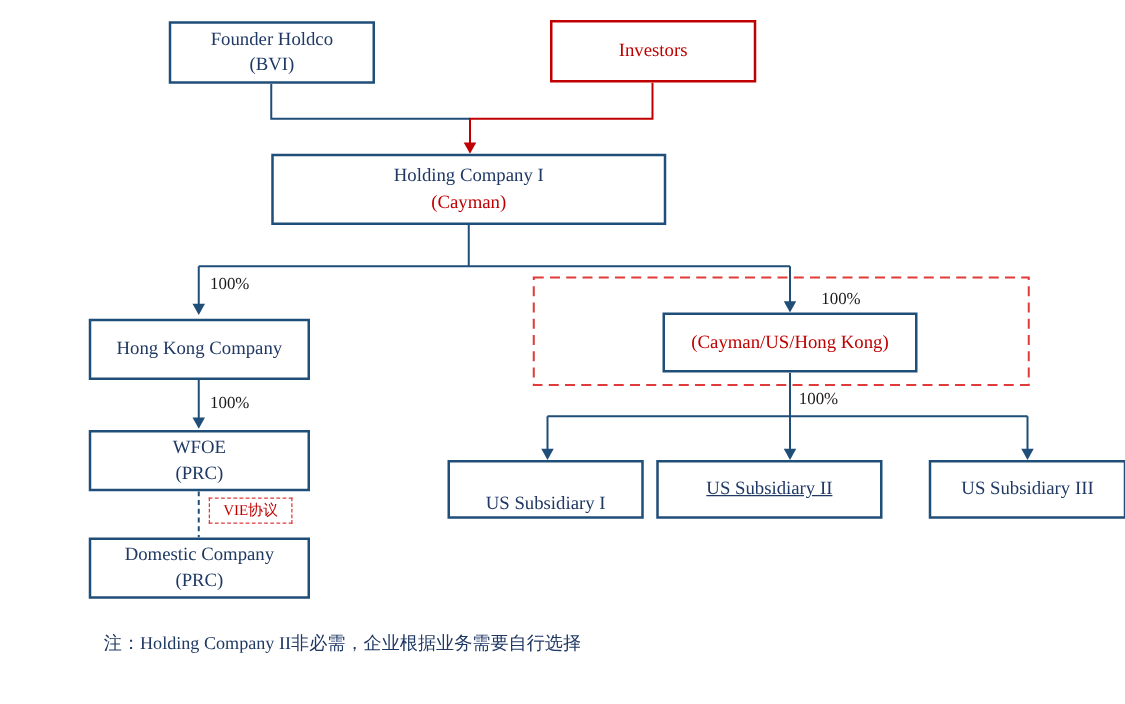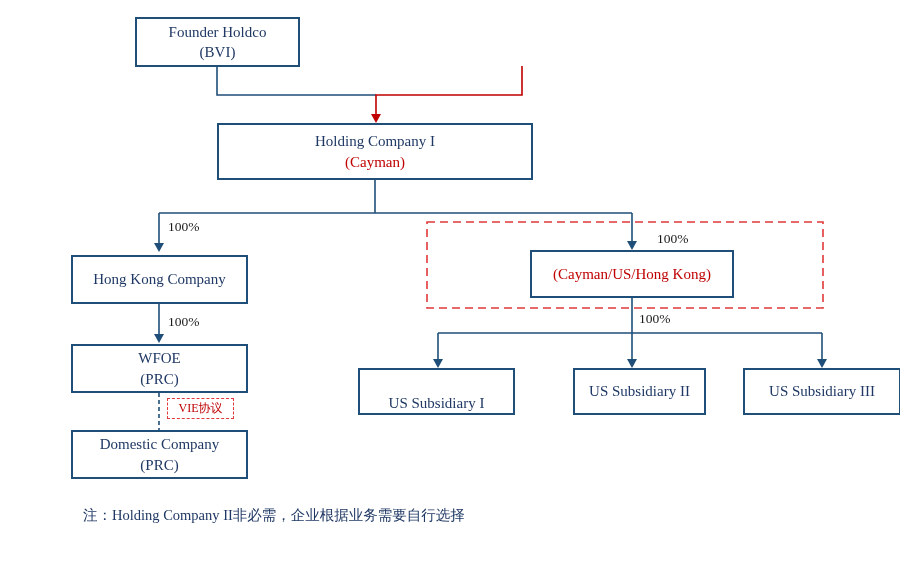--- a/index.html
+++ b/index.html
@@ -35,21 +35,21 @@
     font-size:14.5px;line-height:23px;}
   
   .b-founder{left:100px;top:17px;width:165px;height:50px;}
   .b-investors{left:405px;top:16px;width:165px;height:50px;}
   .b-hc1{left:182px;top:123px;width:316px;height:57px;}
   .b-hk{left:36px;top:255px;width:177px;height:49px;}
   .b-wfoe{left:36px;top:344px;width:177px;height:49px;}
   .b-domestic{left:36px;top:430px;width:177px;height:49px;}
   .b-hc2{left:495px;top:250px;width:204px;height:48px;}
   .b-us1{left:323px;top:368px;width:157px;height:47px;justify-content:flex-end;}
-  .b-us2{left:538px;top:368px;width:133px;height:47px;}
+  .b-us2{left:490px;top:368px;width:181px;height:47px;text-decoration:underline;}
   .b-us3{left:708px;top:368px;width:158px;height:47px;}
   .p-left{left:133px;top:219px;}
   .p-hkwfoe{left:133px;top:314px;}
   .p-right{left:622px;top:231px;}
   .p-subs{left:604px;top:311px;}
 </style>
 </head>
 <body>
 
 <div class="canvas">
@@ -83,20 +83,23 @@
     <polygon class="arrow-blue" points="592,359 602,359 597,368"></polygon>
     <path class="line line-blue" d="M787 333 L787 360"></path>
     <polygon class="arrow-blue" points="782,359 792,359 787,368"></polygon>
   </svg>
 
   <div class="box b-founder">
     <div>Founder Holdco</div>
     <div>(BVI)</div>
   </div>
 
+  <div class="box red-box b-investors">
+    <div>Investors</div>
+  </div>
 
   <div class="box b-hc1">
     <div>Holding Company I</div>
     <div class="sub-red">(Cayman)</div>
   </div>
 
   <div class="box b-hk">
     <div>Hong Kong Company</div>
   </div>
 

